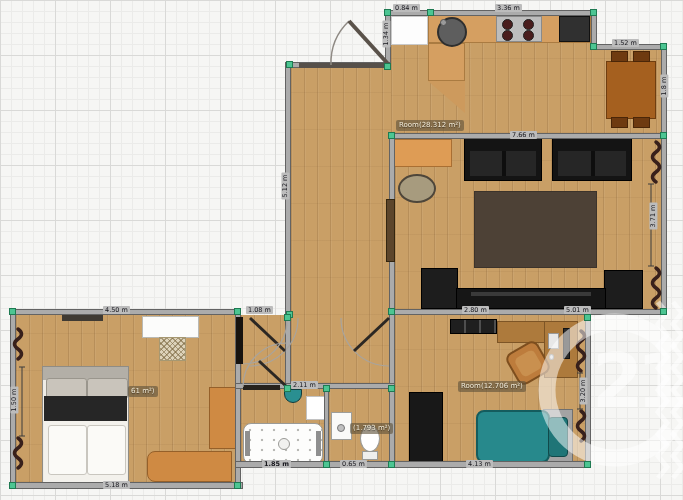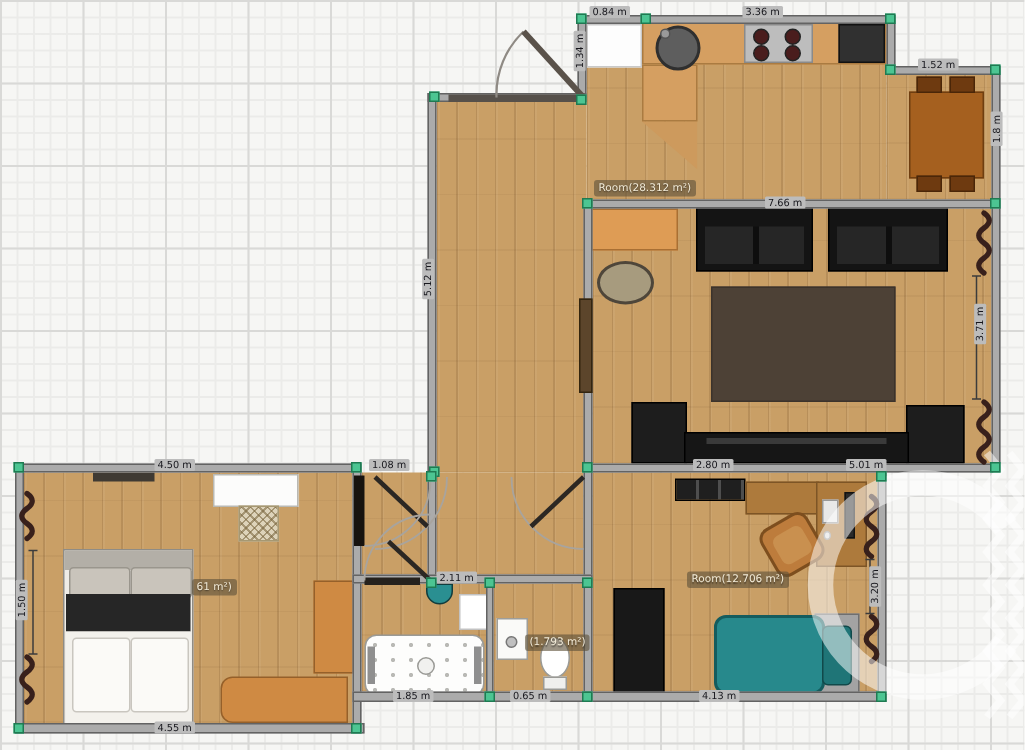--- a/index.html
+++ b/index.html
@@ -210,26 +210,27 @@
   <span class="dim" style="left:612px;top:39px;">1.52 m</span>
   <span class="dim dimv" style="left:653px;top:82px;">1.8 m</span>
   <span class="dim" style="left:510px;top:131px;">7.66 m</span>
   <span class="dim dimv" style="left:640px;top:212px;">3.71 m</span>
   <span class="dim dimv" style="left:272px;top:182px;">5.12 m</span>
   <span class="dim" style="left:516px;top:306px;margin-left:48px;">5.01 m</span>
   <span class="dim" style="left:462px;top:306px;">2.80 m</span>
   <span class="dim" style="left:466px;top:460px;">4.13 m</span>
   <span class="dim dimv" style="left:570px;top:387px;">3.20 m</span>
   <span class="dim" style="left:103px;top:306px;">4.50 m</span>
-  <span class="dim" style="left:103px;top:481px;">4.55 m</span>
+  <span class="dim" style="left:103px;top:481px;">5.18 m</span>
   <span class="dim dimv" style="left:1px;top:396px;">1.50 m</span>
   <span class="dim" style="left:246px;top:306px;">1.08 m</span>
   <span class="dim" style="left:291px;top:381px;">2.11 m</span>
-  <span class="dim" style="left:262px;top:460px;">1.85 m</span>
+  <span class="dim" style="left:262px;top:460px;font-weight:bold;">1.85 m</span>
   <span class="dim" style="left:340px;top:460px;">0.65 m</span>
 
   <span class="rlabel" style="left:396px;top:120px;text-align:right;">Room(28.312 m²)</span>
   <span class="rlabel" style="left:458px;top:381px;">Room(12.706 m²)</span>
   <span class="rlabel" style="left:350px;top:423px;">(1.793 m²)</span>
   <span class="rlabel" style="left:128px;top:386px;">61 m²)</span>
 
+  <span class="wm wm-num">21</span>
 
 </div>
 
 </body></html>

